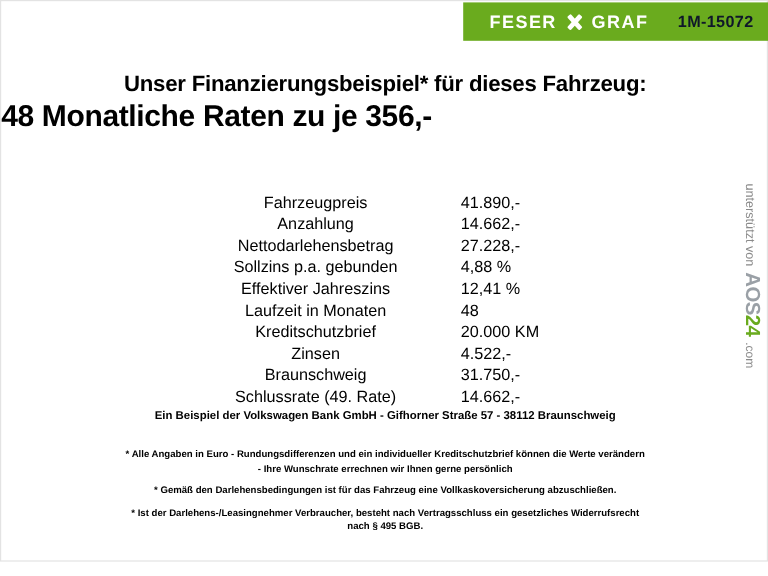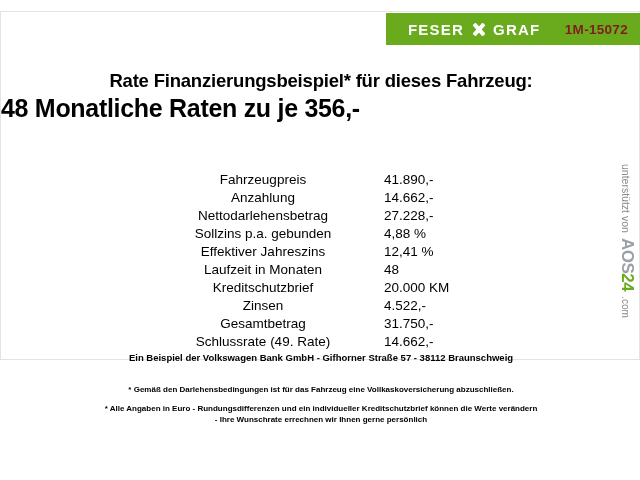--- a/index.html
+++ b/index.html
@@ -10,23 +10,23 @@
     width: 640px;
     height: 480px;
     background: #ffffff;
     font-family: "Liberation Sans", sans-serif;
     color: #000000;
     position: relative;
     overflow: hidden;
   }
   .page {
     position: absolute;
-    left: 0; top: 11px;
-    width: 640px;
-    height: 349px;
+    left: 0; top: 0;
+    width: 640px;
+    height: 468px;
     border: 1px solid #e3e3e3;
     box-sizing: border-box;
     background: #ffffff;
   }
 
   
   .header-bar {
     position: absolute;
     left: 385px;
     top: 1px;
@@ -66,21 +66,21 @@
     border-radius: 1px;
   }
   .brand-x::before { transform: translateX(-50%) rotate(42deg); }
   .brand-x::after  { transform: translateX(-50%) rotate(-42deg); }
 
   .stock-code {
     position: absolute;
     right: 12px;
     top: 50%;
     transform: translateY(-50%);
-    color: #7f1d1d;
+    color: #0f172a;
     font-size: 13.5px;
     font-weight: bold;
     letter-spacing: 0.3px;
   }
 
   
   .title-1 {
     position: absolute;
     top: 58px;
     left: 0;
@@ -178,21 +178,21 @@
 
   <div class="header-bar">
     <div class="brand">
       <span>FESER</span>
       <span class="brand-x"></span>
       <span>GRAF</span>
     </div>
     <div class="stock-code">1M-15072</div>
   </div>
 
-  <div class="title-1">Rate Finanzierungsbeispiel* für dieses Fahrzeug:</div>
+  <div class="title-1">Unser Finanzierungsbeispiel* für dieses Fahrzeug:</div>
   <div class="title-2">48 Monatliche Raten zu je 356,-</div>
 
   <table class="finance-table">
     <tbody>
       <tr>
         <td class="label">Fahrzeugpreis</td>
         <td class="value">41.890,-</td>
       </tr>
       <tr>
         <td class="label">Anzahlung</td>
@@ -216,36 +216,38 @@
       </tr>
       <tr>
         <td class="label">Kreditschutzbrief</td>
         <td class="value">20.000 KM</td>
       </tr>
       <tr>
         <td class="label">Zinsen</td>
         <td class="value">4.522,-</td>
       </tr>
       <tr>
-        <td class="label">Gesamtbetrag</td>
+        <td class="label">Braunschweig</td>
         <td class="value">31.750,-</td>
       </tr>
       <tr>
         <td class="label">Schlussrate (49. Rate)</td>
         <td class="value">14.662,-</td>
       </tr>
     </tbody>
   </table>
 
   <div class="bank-note">Ein Beispiel der Volkswagen Bank GmbH - Gifhorner Straße 57 - 38112 Braunschweig</div>
 
   <div class="legal">
-    <p>* Gemäß den Darlehensbedingungen ist für das Fahrzeug eine Vollkaskoversicherung abzuschließen.</p>
     <p style="white-space:pre-line;">* Alle Angaben in Euro - Rundungsdifferenzen und ein individueller Kreditschutzbrief können die Werte verändern
 - Ihre Wunschrate errechnen wir Ihnen gerne persönlich</p>
+    <p>* Gemäß den Darlehensbedingungen ist für das Fahrzeug eine Vollkaskoversicherung abzuschließen.</p>
+    <p style="white-space:pre-line;">* Ist der Darlehens-/Leasingnehmer Verbraucher, besteht nach Vertragsschluss ein gesetzliches Widerrufsrecht
+nach § 495 BGB.</p>
   </div>
 
   <div class="vertical-wrap">
     <div class="vertical-text">
       <span class="vt-sponsor">unterstützt von</span>
       <span class="vt-logo"><span>AOS</span><span class="hl">24</span></span>
       <span class="vt-dom">.com</span>
     </div>
   </div>
 

